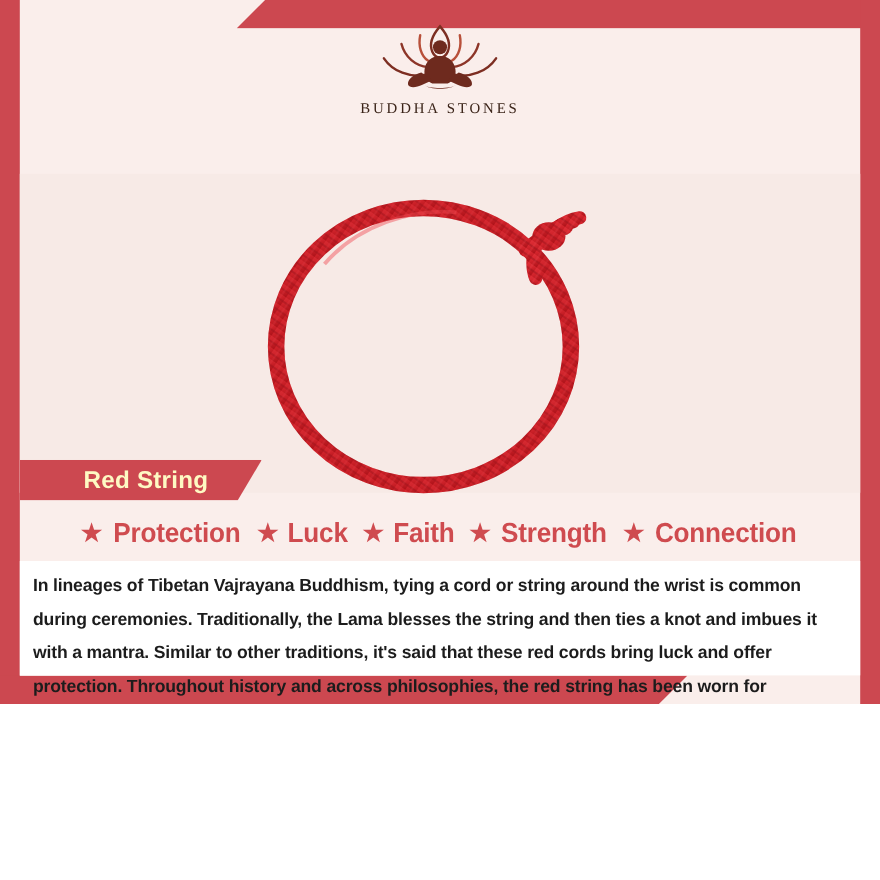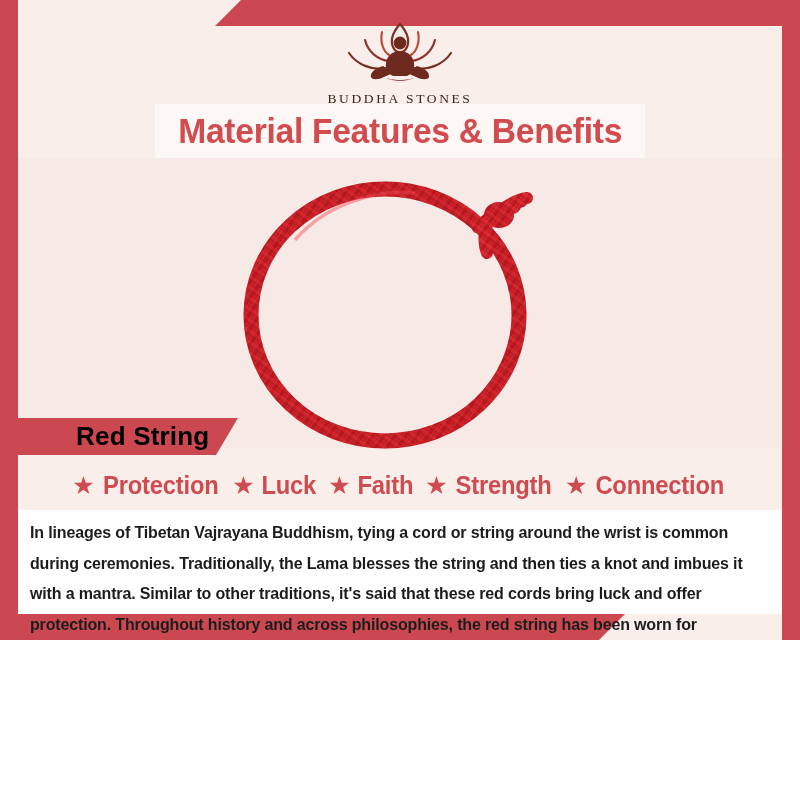--- a/index.html
+++ b/index.html
@@ -122,22 +122,22 @@
     left: 18px;
     width: 220px;
     height: 37px;
     background: #cc4850;
     clip-path: polygon(0 0, 100% 0, calc(100% - 22px) 100%, 0 100%);
     display: flex;
     align-items: center;
     z-index: 6;
   }
   .ribbon-text {
-    color: #000000;
-    font-size: 26px;
+    color: #fef9c3;
+    font-size: 22px;
     font-weight: bold;
     padding-left: 58px;
     letter-spacing: 0.2px;
     white-space: nowrap;
   }
 
   
   .features {
     position: absolute;
     top: 462px;
@@ -219,23 +219,20 @@
           <path d="M65 35 C57 35 52 40 51 47 C50 53 53 58 58 60 L72 60 C77 58 80 53 79 47 C78 40 73 35 65 35 Z"></path>
           <path d="M48 50 C40 52 35 57 36 61 C37 64 43 64 49 61 L58 57 Z"></path>
           <path d="M82 50 C90 52 95 57 94 61 C93 64 87 64 81 61 L72 57 Z"></path>
           <path d="M50 61 C56 66 74 66 80 61 C76 65 54 65 50 61 Z"></path>
         </g>
       </svg>
     </span>
     <div class="brand-name">BUDDHA STONES</div>
   </div>
 
-  <div class="title-band">
-    <div class="title-text">Material Features &amp; Benefits</div>
-  </div>
 
   <div class="product">
     <svg width="330" height="285" viewBox="0 0 330 285" xmlns="http://www.w3.org/2000/svg" aria-hidden="true">
       <defs>
         <linearGradient id="cordGrad" x1="0" y1="0" x2="1" y2="1">
           <stop offset="0%" stop-color="#e03038"></stop>
           <stop offset="45%" stop-color="#d2242c"></stop>
           <stop offset="100%" stop-color="#ab1219"></stop>
         </linearGradient>
         <pattern id="braid" width="9" height="9" patternUnits="userSpaceOnUse" patternTransform="rotate(35)">

